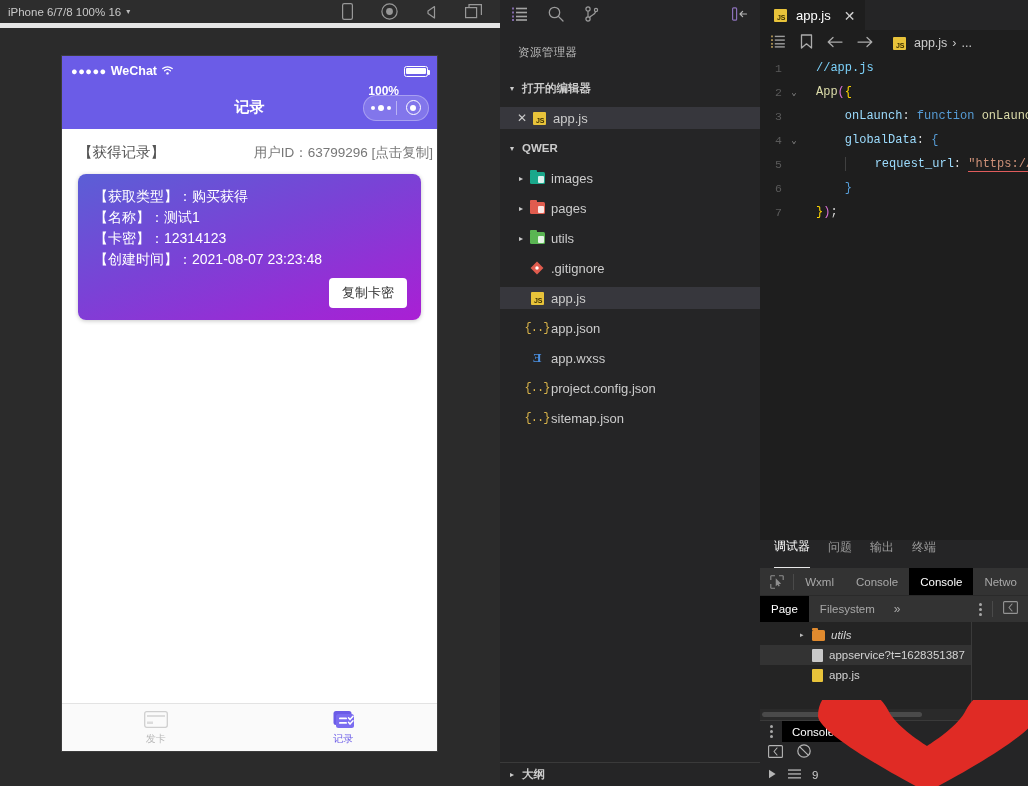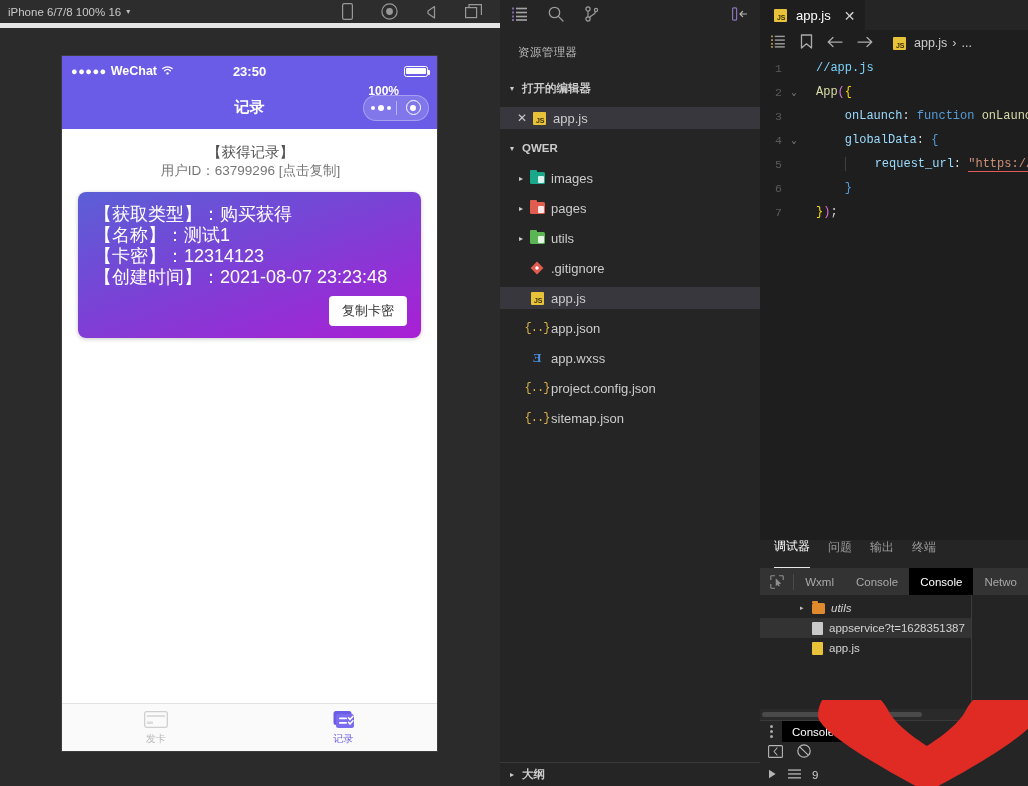--- a/index.html
+++ b/index.html
@@ -87,36 +87,35 @@
   .cd.mid { width: 6px; height: 6px; }
   .cap-div { position: absolute; left: 50%; top: 5px; bottom: 5px; width: 1px; background: rgba(255,255,255,0.45); }
   .cap-circ {
     width: 15px; height: 15px; border-radius: 50%;
     border: 1.5px solid #fff; display: flex; align-items: center; justify-content: center;
   }
   .cap-circ i { width: 6px; height: 6px; border-radius: 50%; background: #fff; display: block; }
 
   .page-body { flex: 1; background: #fff; overflow: hidden; position: relative; }
   .rec-head {
-    display: flex; align-items: center; justify-content: space-between;
-    padding: 14px 14px 10px 16px;
-    flex-direction: column;
+    display: flex; align-items: flex-end; justify-content: space-between;
+    padding: 14px 4px 10px 16px;
   }
   .rec-head-l { color: #555; font-size: 14.5px; }
   .rec-head-r { color: #777; font-size: 13.5px; }
 
   .card {
     margin: 2px 16px 0 16px;
     border-radius: 8px;
     background: linear-gradient(160deg, #5b5fd6 0%, #7a42d6 45%, #aa1fd4 100%);
     padding: 12px 14px 12px 16px;
     color: #fff;
     box-shadow: 0 1px 4px rgba(0,0,0,.22);
   }
-  .card-line { font-size: 18px; line-height: 21px; white-space: nowrap; }
+  .card-line { font-size: 14px; line-height: 21px; white-space: nowrap; }
   .card-btn-row { display: flex; justify-content: flex-end; margin-top: 8px; }
   .card-btn {
     background: #fff; color: #333;
     font-size: 13px; padding: 6px 13px;
     border-radius: 4px; border: none; cursor: pointer;
     font-family: inherit;
   }
 
   .tabbar {
     height: 48px; border-top: 1px solid #e3e3e3;
@@ -297,21 +296,20 @@
             <span class="dots">●●●●●</span>
             <span class="sb-carrier">WeChat</span>
             <span class="wifi-ico">
               <svg width="11" height="9" viewBox="0 0 11 9">
                   <path d="M0.8 2.6 A7 7 0 0 1 10.2 2.6" fill="none" stroke="#fff" stroke-width="1.3" stroke-linecap="round"></path>
                   <path d="M2.6 4.7 A4.3 4.3 0 0 1 8.4 4.7" fill="none" stroke="#fff" stroke-width="1.3" stroke-linecap="round"></path>
                   <circle cx="5.5" cy="7.4" r="1.2" fill="#fff"></circle>
                 </svg>
             </span>
           </div>
-          <div class="sb-time">23:50</div>
           <div class="sb-right">
             <span class="batt-pct">100%</span>
             <span class="batt">
                 <i class="batt-fill" style="display:block"></i>
               </span>
           </div>
         </div>
 
         <div class="nav-bar">
           <div class="nav-title">记录</div>
@@ -631,20 +629,37 @@
               <path d="M6 5 L12.6 11.8 L9.6 12.2 L11 14.2 L9.6 15 L8.2 12.8 L6 14.6 Z" fill="#b5b5b5" transform="scale(0.82) translate(1,-1)"></path>
             </svg>
         </span>
         <span class="dv-sep"></span>
         <span class="dv-tab">Wxml</span>
         <span class="dv-tab">Console</span>
         <span class="dv-tab sel">Console</span>
         <span class="dv-tab">Netwo</span>
       </div>
 
+      <div class="src-strip">
+        <span class="src-tab sel">Page</span>
+        <span class="src-tab">Filesystem</span>
+        <span class="src-more">»</span>
+        <span class="kebab">
+            <i></i>
+            <i></i>
+            <i></i>
+          </span>
+        <span class="dv-sep"></span>
+        <span class="panel-ico">
+          <svg width="15" height="13" viewBox="0 0 15 13">
+              <rect x="0.6" y="0.6" width="13.8" height="11.8" rx="1" fill="none" stroke="#b5b5b5" stroke-width="1.1"></rect>
+              <path d="M9 3 L6 6.5 L9 10" fill="none" stroke="#b5b5b5" stroke-width="1.1" stroke-linecap="round" stroke-linejoin="round"></path>
+            </svg>
+        </span>
+      </div>
 
       <div class="src-body">
         <div class="src-tree">
           <div class="src-row">
             <span class="twisty">▸</span>
             <span class="src-fold"></span>
             <span class="src-ital">utils</span>
           </div>
           <div class="src-row sel">
             <span class="twisty"></span>

